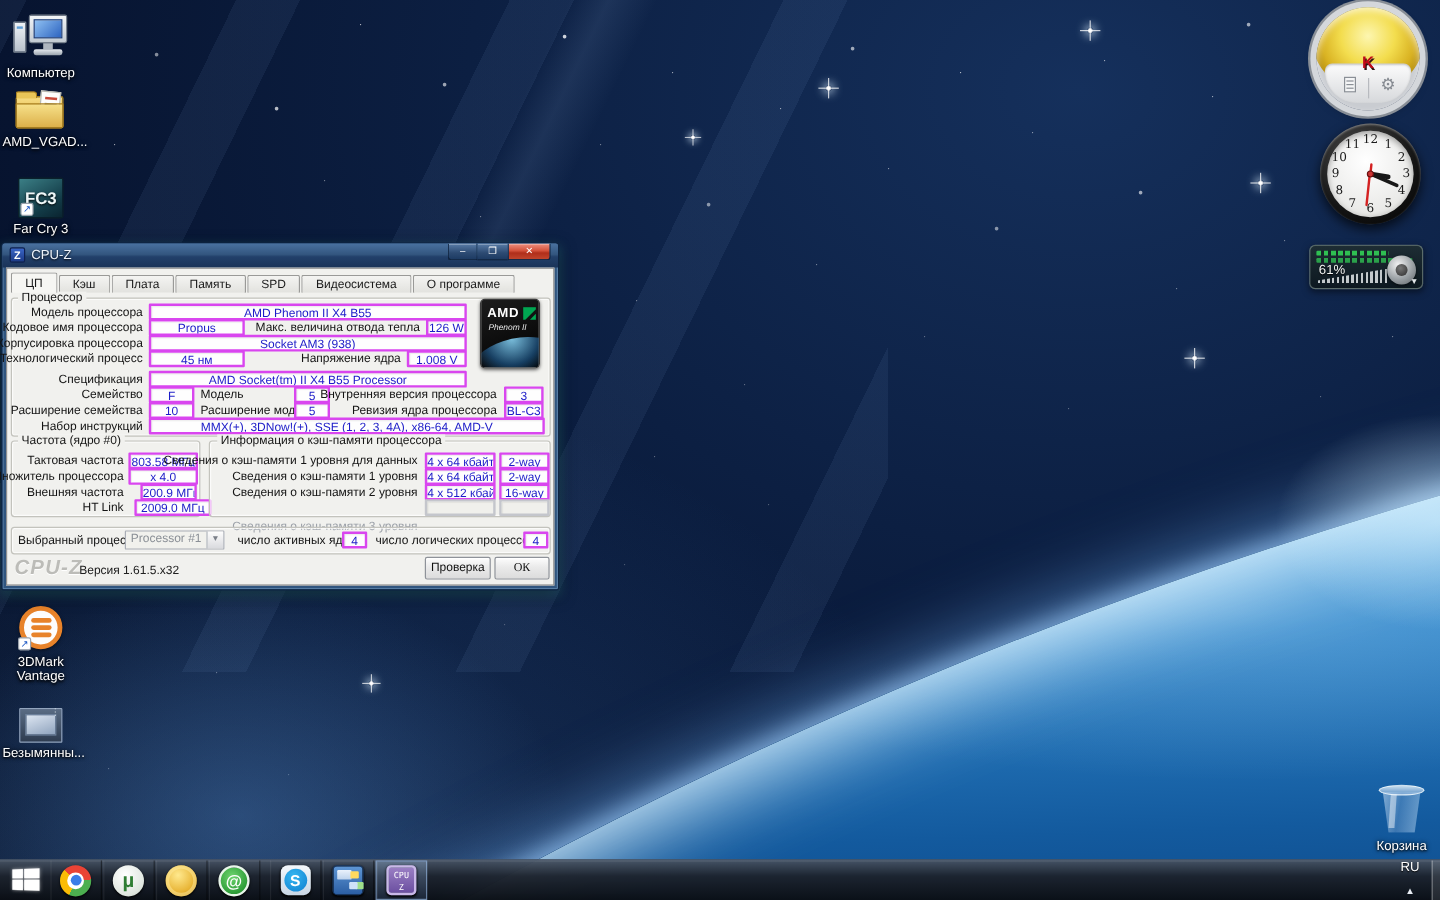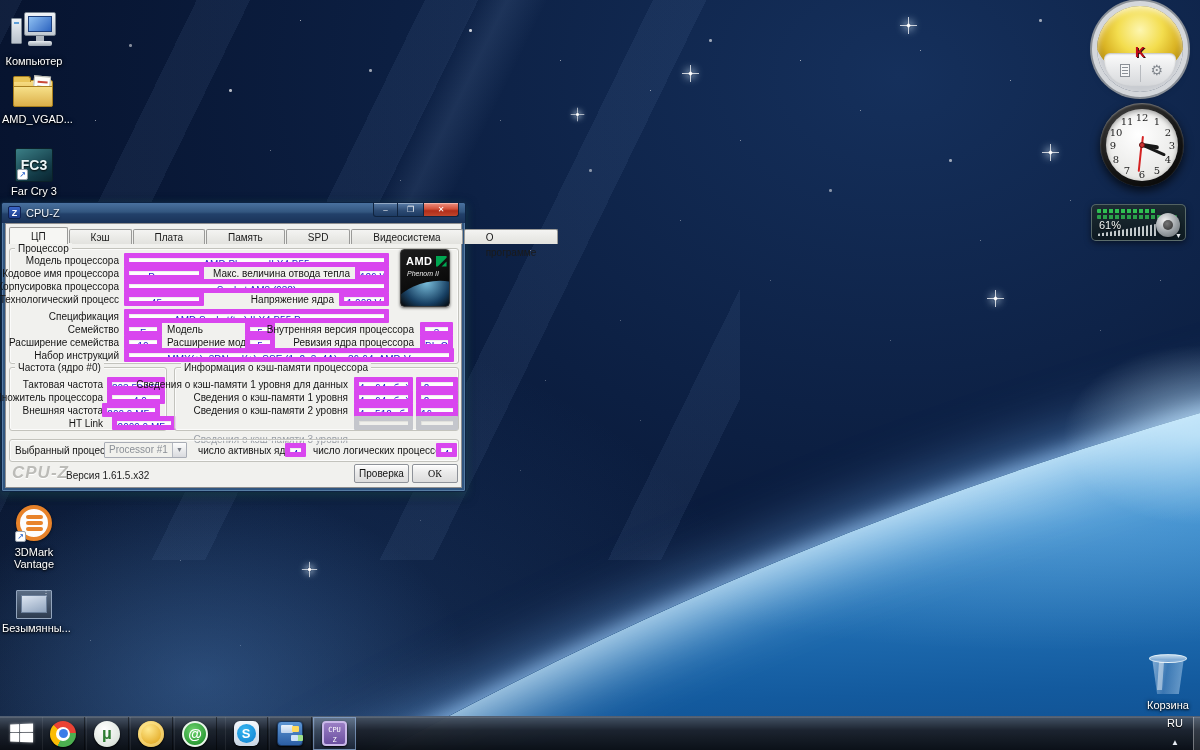--- a/index.html
+++ b/index.html
@@ -144,27 +144,27 @@
   .tbar-title { position:absolute; left:24px; top:4px; color:#eef3fa; font-size:11px; text-shadow:0 1px 2px #000; }
   .capbtns { position:absolute; right:6px; top:0; display:flex; }
   .cb { height:14px; border:1px solid #10243f; border-top:none; text-align:center; color:#fff; font-size:8px; line-height:13px;
       background:linear-gradient(#5a7da8,#2c4a72 60%,#1d3b63); box-shadow:inset 0 1px 0 rgba(255,255,255,.35); }
   .cb-min { width:25px; border-radius:0 0 0 3px; }
   .cb-max { width:25px; border-left:none; border-right:none; }
   .cb-close { width:36px; border-radius:0 0 3px 0; background:linear-gradient(#ef9181,#d4523b 45%,#b02e1a 60%,#c0452c); }
   .client { position:absolute; left:3px; right:3px; top:20px; bottom:3px; background:#f1f1ee; border:1px solid #8f8f8f; }
   
   .tabs { position:absolute; left:7px; top:24px; height:17px; display:flex; align-items:flex-end; }
-  .tab { height:15px; line-height:15px; padding:0 21px; font-size:10px; color:#1a1a1a;
-      background:linear-gradient(#f4f4f2,#e2e2de); border:1px solid #9a9a98; border-bottom:none; border-radius:2px 2px 0 0; margin-right:1px; }
+  .tab { height:15px; line-height:15px; padding:0 11px; font-size:10px; color:#1a1a1a;
+      background:linear-gradient(#f4f4f2,#e2e2de); border:1px solid #9a9a98; border-bottom:none; border-radius:2px 2px 0 0; margin-right:1px;text-align:center; }
   .tab.active { height:17px; line-height:17px; background:#f6f6f3; position:relative; z-index:2; }
   .gbox { position:absolute; border:1px solid #c3c3bd; border-radius:3px; box-shadow:inset 0 0 0 1px rgba(255,255,255,.7); }
   .glegend { position:absolute; top:-6px; left:6px; background:#f1f1ee; padding:0 3px; font-size:10px; color:#161616; white-space:nowrap; }
   .l { position:absolute; font-size:10px; color:#141414; white-space:nowrap; height:12px; line-height:12px; }
-  .f { position:absolute; height:14px; line-height:13px; background:#fefefe; border:5px solid #d946ef; border-radius:1px;
+  .f { position:absolute; height:14px; line-height:13px; background:#fefefe; border:2px solid #d946ef; border-radius:1px;
       color:#1c1cc8; text-align:center; font-size:10px; white-space:nowrap; overflow:hidden; box-shadow:inset 1px 1px 1px rgba(0,0,0,.07); }
   .f.dis { background:#f0f0ec; border-color:#c4c6cc; }
   .l.dis { color:#9ba0a8;margin-top:16px; }
   .amdbadge { position:absolute; left:398px; top:46px; width:50px; height:58px; background:linear-gradient(160deg,#1c1c1c,#000); border:1px solid #3a3a3a; border-radius:4px; box-shadow:0 1px 3px rgba(0,0,0,.6); overflow:hidden; }
   .amd-row { position:absolute; left:5px; top:5px; display:flex; align-items:center; gap:3px; }
   .amd-txt { color:#fff; font-weight:bold; font-size:11px; letter-spacing:.5px; }
   .amd-mark { width:11px; height:11px; background:#00a651; clip-path:polygon(0 0, 100% 0, 100% 100%, 55% 100%, 100% 55%, 100% 20%, 20% 100%, 0 100%); }
   .amd-sub { position:absolute; left:6px; top:20px; color:#e8e8e8; font-style:italic; font-size:7px; }
   .amd-swoosh { position:absolute; left:-6px; bottom:-10px; width:70px; height:34px; border-radius:50%;
       background:radial-gradient(ellipse at 50% 0%, rgba(140,220,255,.85), rgba(40,120,190,.5) 45%, transparent 70%); transform:rotate(-12deg); }
@@ -384,21 +384,21 @@
       <div class="amd-swoosh"></div>
     </div>
 
     <div class="gbox" style="left:7px; top:164px; width:158px; height:64px;"></div>
     <span class="glegend" style="left:13px; top:159px; position:absolute;">Частота (ядро #0)</span>
     <span class="l" style="right:362px; top:176px;">Тактовая частота</span>
     <div class="f" style="left:105px; top:174px; width:58px;">803.58 МГц</div>
     <span class="l" style="right:362px; top:189px;">Множитель процессора</span>
     <div class="f" style="left:105px; top:187px; width:58px;">x 4.0</div>
     <span class="l" style="right:362px; top:202px;">Внешняя частота</span>
-    <div class="f" style="left:100px; top:200px; width:58px;">200.9 МГц</div>
+    <div class="f" style="left:115px; top:200px; width:47px;">200.9 МГц</div>
     <span class="l" style="right:362px; top:215px;">HT Link</span>
     <div class="f" style="left:110px; top:213px; width:64px;">2009.0 МГц</div>
 
     <div class="gbox" style="left:172px; top:164px; width:285px; height:64px;"></div>
     <span class="glegend" style="left:179px; top:159px; position:absolute;">Информация о кэш-памяти процессора</span>
     <span class="l" style="right:117px; top:176px;">Сведения о кэш-памяти 1 уровня для данных</span>
     <div class="f" style="left:352px; top:174px; width:59px;">4 x 64 кбайт</div>
     <div class="f" style="left:414px; top:174px; width:42px;">2-way</div>
     <span class="l" style="right:117px; top:189px;">Сведения о кэш-памяти 1 уровня</span>
     <div class="f" style="left:352px; top:187px; width:59px;">4 x 64 кбайт</div>

